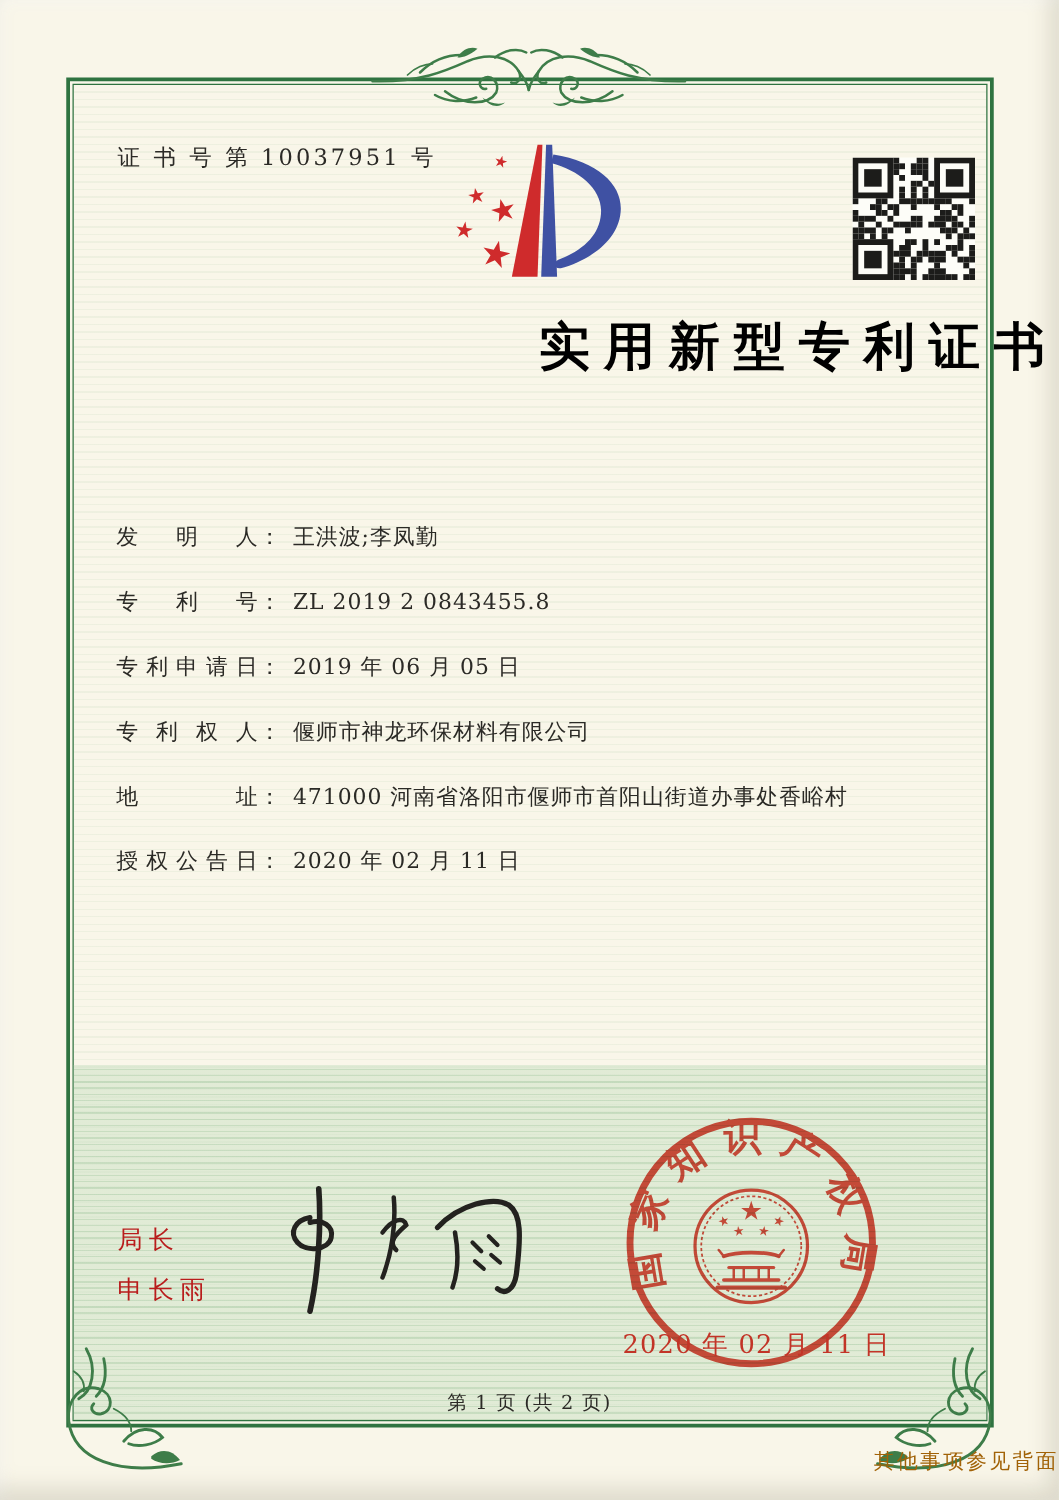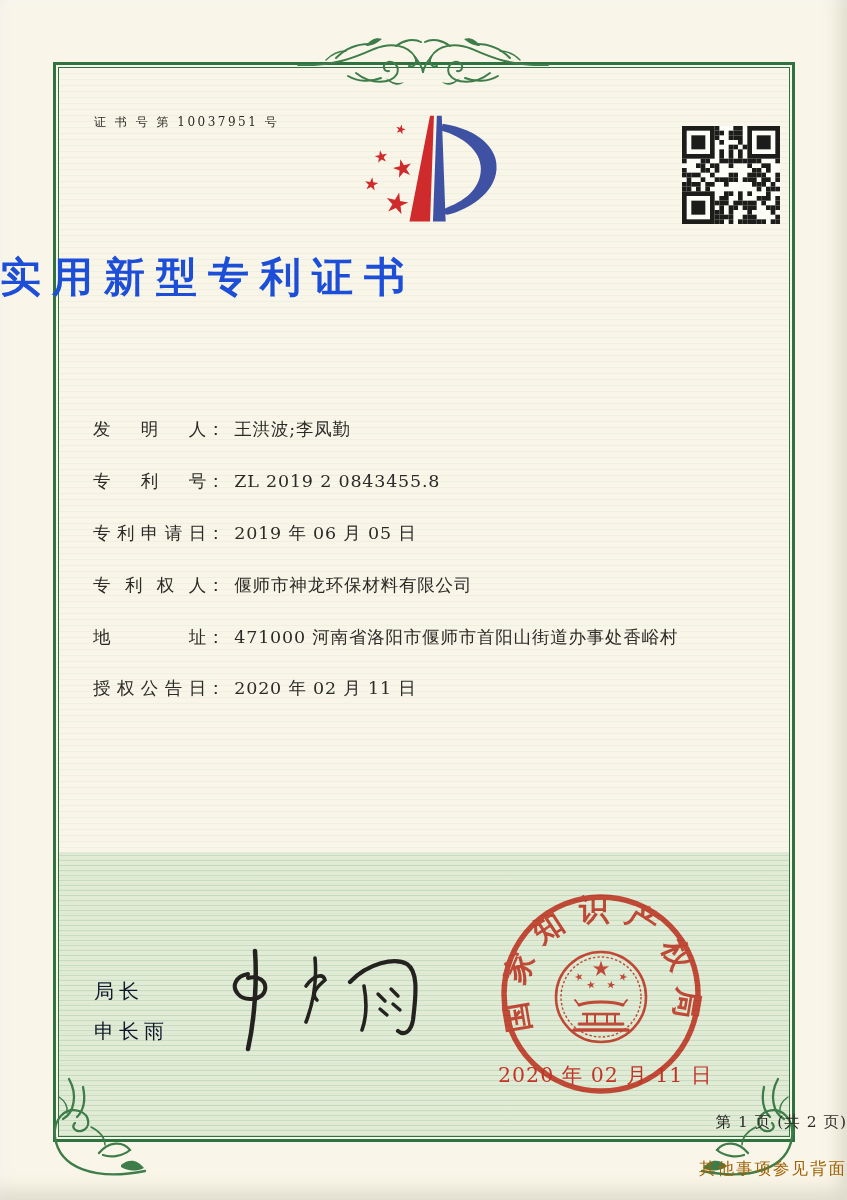--- a/index.html
+++ b/index.html
@@ -14,39 +14,39 @@
   .frame-inner{
     position:absolute;inset:2px;border:1.3px solid #2f7340;
     background:repeating-linear-gradient(0deg, rgba(140,185,140,.10) 0 1px, rgba(0,0,0,0) 1px 6px);
   }
   .green-band{
     position:absolute;left:0;right:0;bottom:0;height:284px;
     background:
       repeating-linear-gradient(0deg, rgba(110,170,115,.22) 0 1px, rgba(0,0,0,0) 1px 5px),
       linear-gradient(rgba(205,226,198,.55), rgba(205,226,198,.55));
   }
-  .cert-number{position:absolute;left:94px;top:114px;font-size:12px;letter-spacing:2.5px;}
+  .cert-number{position:absolute;left:94px;top:114px;font-size:18px;letter-spacing:2.5px;}
   .logo{position:absolute;left:337px;top:108px;width:188px;height:132px;}
   .qr{position:absolute;left:682px;top:126px;width:98px;height:98px;background:#fdfdf8;}
-  .title{position:absolute;left:0;top:250px;width:100%;text-align:left;
-    font-size:41px;font-weight:700;letter-spacing:11px;color:#1d4ed8;}
+  .title{position:absolute;left:0;top:250px;width:100%;text-align:right;
+    font-size:41px;font-weight:700;letter-spacing:11px;color:#000000;}
   .field{position:absolute;left:93px;font-size:17.5px;letter-spacing:.8px;white-space:nowrap;}
   .f-label{display:inline-block;width:114px;text-align:justify;text-align-last:justify;}
   .f-colon{margin-right:9px;}
   .grant-col{position:absolute;left:430px;top:0;white-space:nowrap;}
   .paras{position:absolute;left:92px;top:710px;width:664px;font-size:16.5px;line-height:29px;
     text-align:justify;letter-spacing:.6px;}
   .paras p{margin:0;text-indent:2em;}
   .signer{position:absolute;left:94px;font-size:20px;letter-spacing:5px;
-    font-family:"DejaVu Sans","Liberation Sans",sans-serif;color:#0f172a;}
+    font-family:"DejaVu Sans","Liberation Sans",sans-serif;color:#b91c1c;}
   .signature{position:absolute;left:218px;top:946px;width:218px;height:112px;}
   .seal{position:absolute;left:495px;top:888px;width:212px;height:212px;mix-blend-mode:multiply;opacity:.92;}
   .seal-date{position:absolute;left:498px;top:1061px;width:210px;text-align:center;
     font-size:20.5px;color:#c23427;letter-spacing:1px;white-space:nowrap;}
-  .page-info{position:absolute;left:0;top:1112px;width:100%;text-align:right;font-size:15.5px;letter-spacing:1px;}
+  .page-info{position:absolute;left:0;top:1112px;width:100%;text-align:center;font-size:15.5px;letter-spacing:1px;}
   .back-note{position:absolute;left:0;top:1158px;width:100%;text-align:right;font-size:16.5px;letter-spacing:2px;color:#a16207;}
   .ornament{position:absolute;pointer-events:none;}
   .orn-top{left:296px;top:27px;width:254px;height:76px;}
   .orn-bl{left:25px;top:1071px;width:132px;height:116px;}
   .orn-br{left:690px;top:1071px;width:132px;height:116px;transform:scaleX(-1);}
 </style>
 </head>
 <body>
 
 <div class="page">

